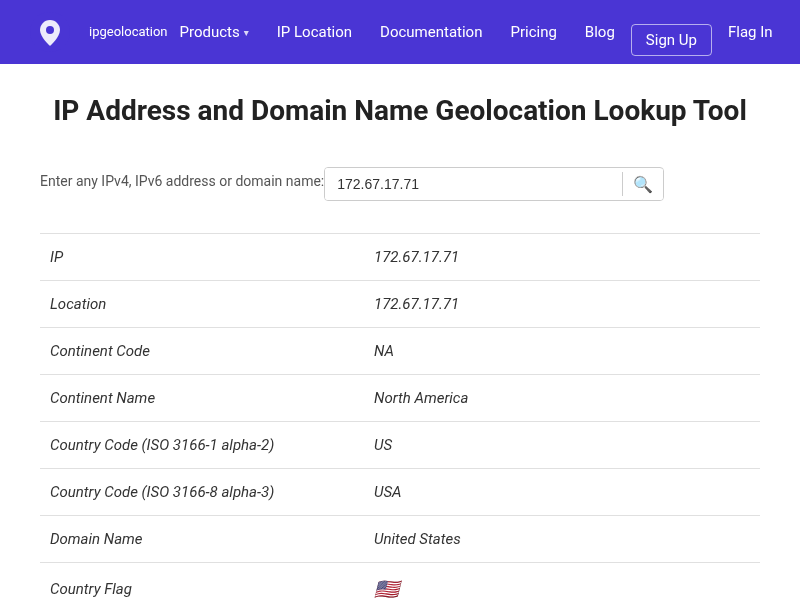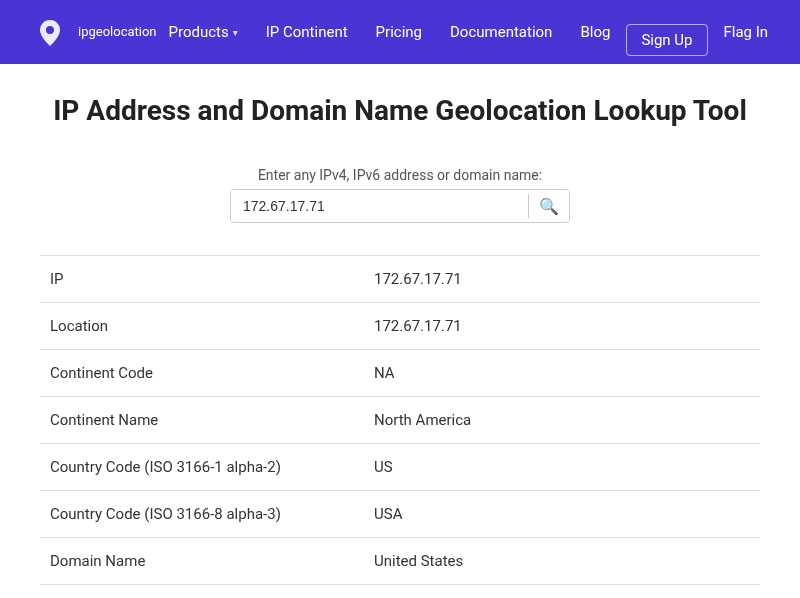--- a/index.html
+++ b/index.html
@@ -9,21 +9,21 @@
     nav {
       background: #4a35d4;
       display: flex;
       align-items: center;
       padding: 0 30px;
       height: 64px;
     }
     .nav-logo {
       display: flex;
       align-items: center;
-      gap: 8px;
+      gap: 19px;
       color: #fff;
       text-decoration: none;
       margin-right: auto;
     }
     .nav-logo-icon {
       width: 40px;
       height: 40px;
     }
     .nav-logo-text {
       font-size: 13px;
@@ -67,21 +67,21 @@
     .page-title {
       font-size: 28px;
       font-weight: 700;
       color: #222;
       text-align: center;
       margin-bottom: 40px;
     }
 
     .search-section {
       display: flex;
-      flex-direction: column;
+      flex-direction: row;
       align-items: center;
       margin-bottom: 32px;
     }
     .search-label {
       font-size: 14px;
       color: #555;
       margin-bottom: 6px;
     }
     .search-box {
       display: flex;
@@ -124,20 +124,21 @@
     .result-table tr {
       border-bottom: 1px solid #e0e0e0;
     }
     .result-table tr:first-child {
       border-top: 1px solid #e0e0e0;
     }
     .result-table td {
       padding: 14px 10px;
       font-size: 15px;
       vertical-align: middle;
+      font-style: italic;
     }
     .result-table td:first-child {
       color: #333;
       width: 45%;
     }
     .result-table td:last-child {
       color: #333;
     }
 
     .flag-emoji {
@@ -155,27 +156,27 @@
       <circle cx="20" cy="18" r="4" fill="#4a35d4"></circle>
     </svg>
     <span class="nav-logo-text">ipgeolocation</span>
   </a>
   <div class="nav-links">
     <a class="nav-link" href="#">
       <span>Products</span>
       <span class="nav-chevron">▾</span>
     </a>
     <a class="nav-link" href="#">
-      <span>IP Continent</span>
+      <span>IP Location</span>
+    </a>
+    <a class="nav-link" href="#">
+      <span>Documentation</span>
     </a>
     <a class="nav-link" href="#">
       <span>Pricing</span>
-    </a>
-    <a class="nav-link" href="#">
-      <span>Documentation</span>
     </a>
     <a class="nav-link" href="#">
       <span>Blog</span>
     </a>
     <a class="nav-link nav-link-signup" href="#">
       <span>Sign Up</span>
     </a>
     <a class="nav-link" href="#">
       <span>Flag In</span>
     </a>

